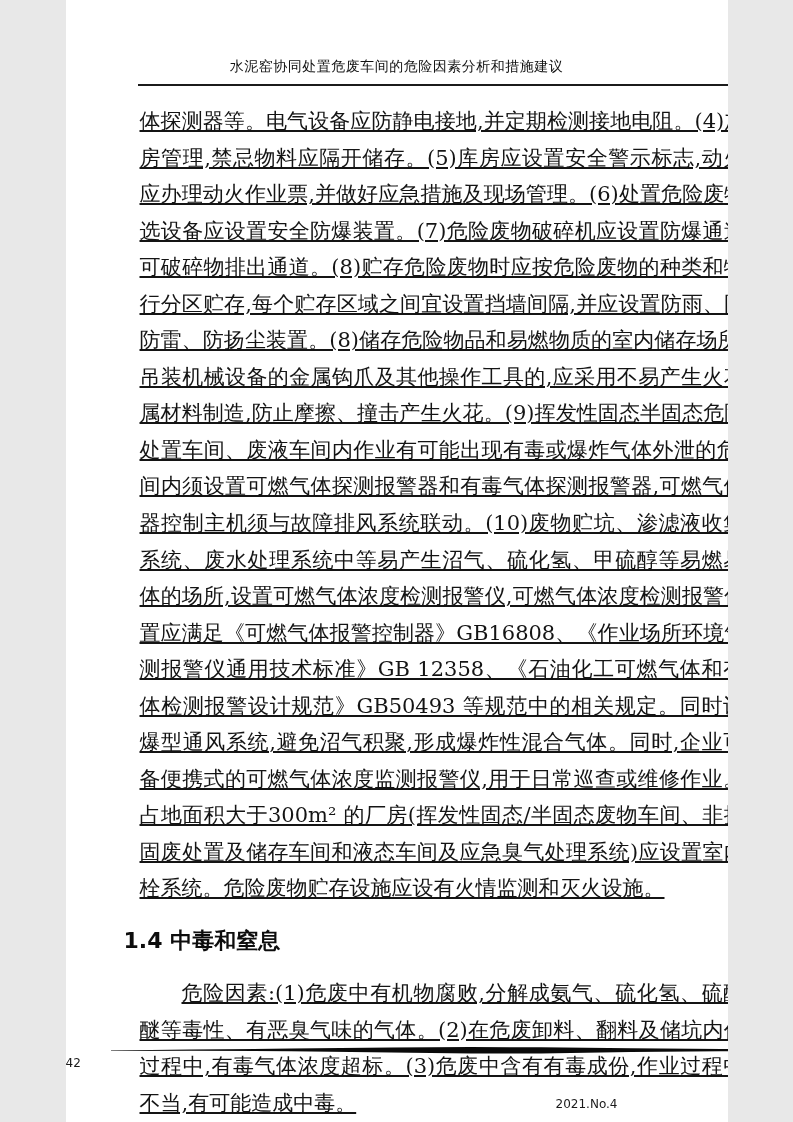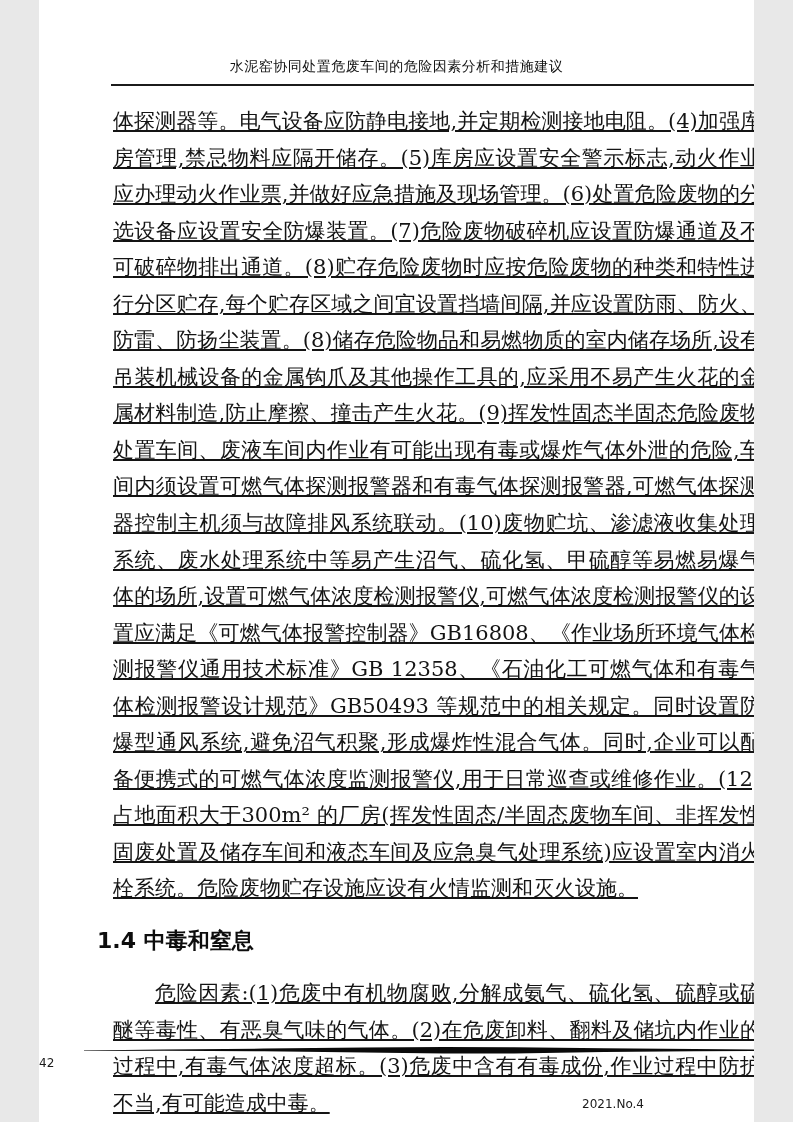--- a/index.html
+++ b/index.html
@@ -2,21 +2,21 @@
 <html><head>
 <meta charset="utf-8">
 <style>
   html, body {
     margin: 0;
     padding: 0;
     background: #e8e8e8;
   }
   .page {
     position: relative;
-    width: 715px;
+    width: 662px;
     height: 1122px;
     margin: 0 auto;
     background: #ffffff;
     overflow: hidden;
     color: #161616;
     font-family: "DejaVu Serif", "Liberation Serif", serif;
   }
   .header-title {
     position: absolute;
     top: 58px;

